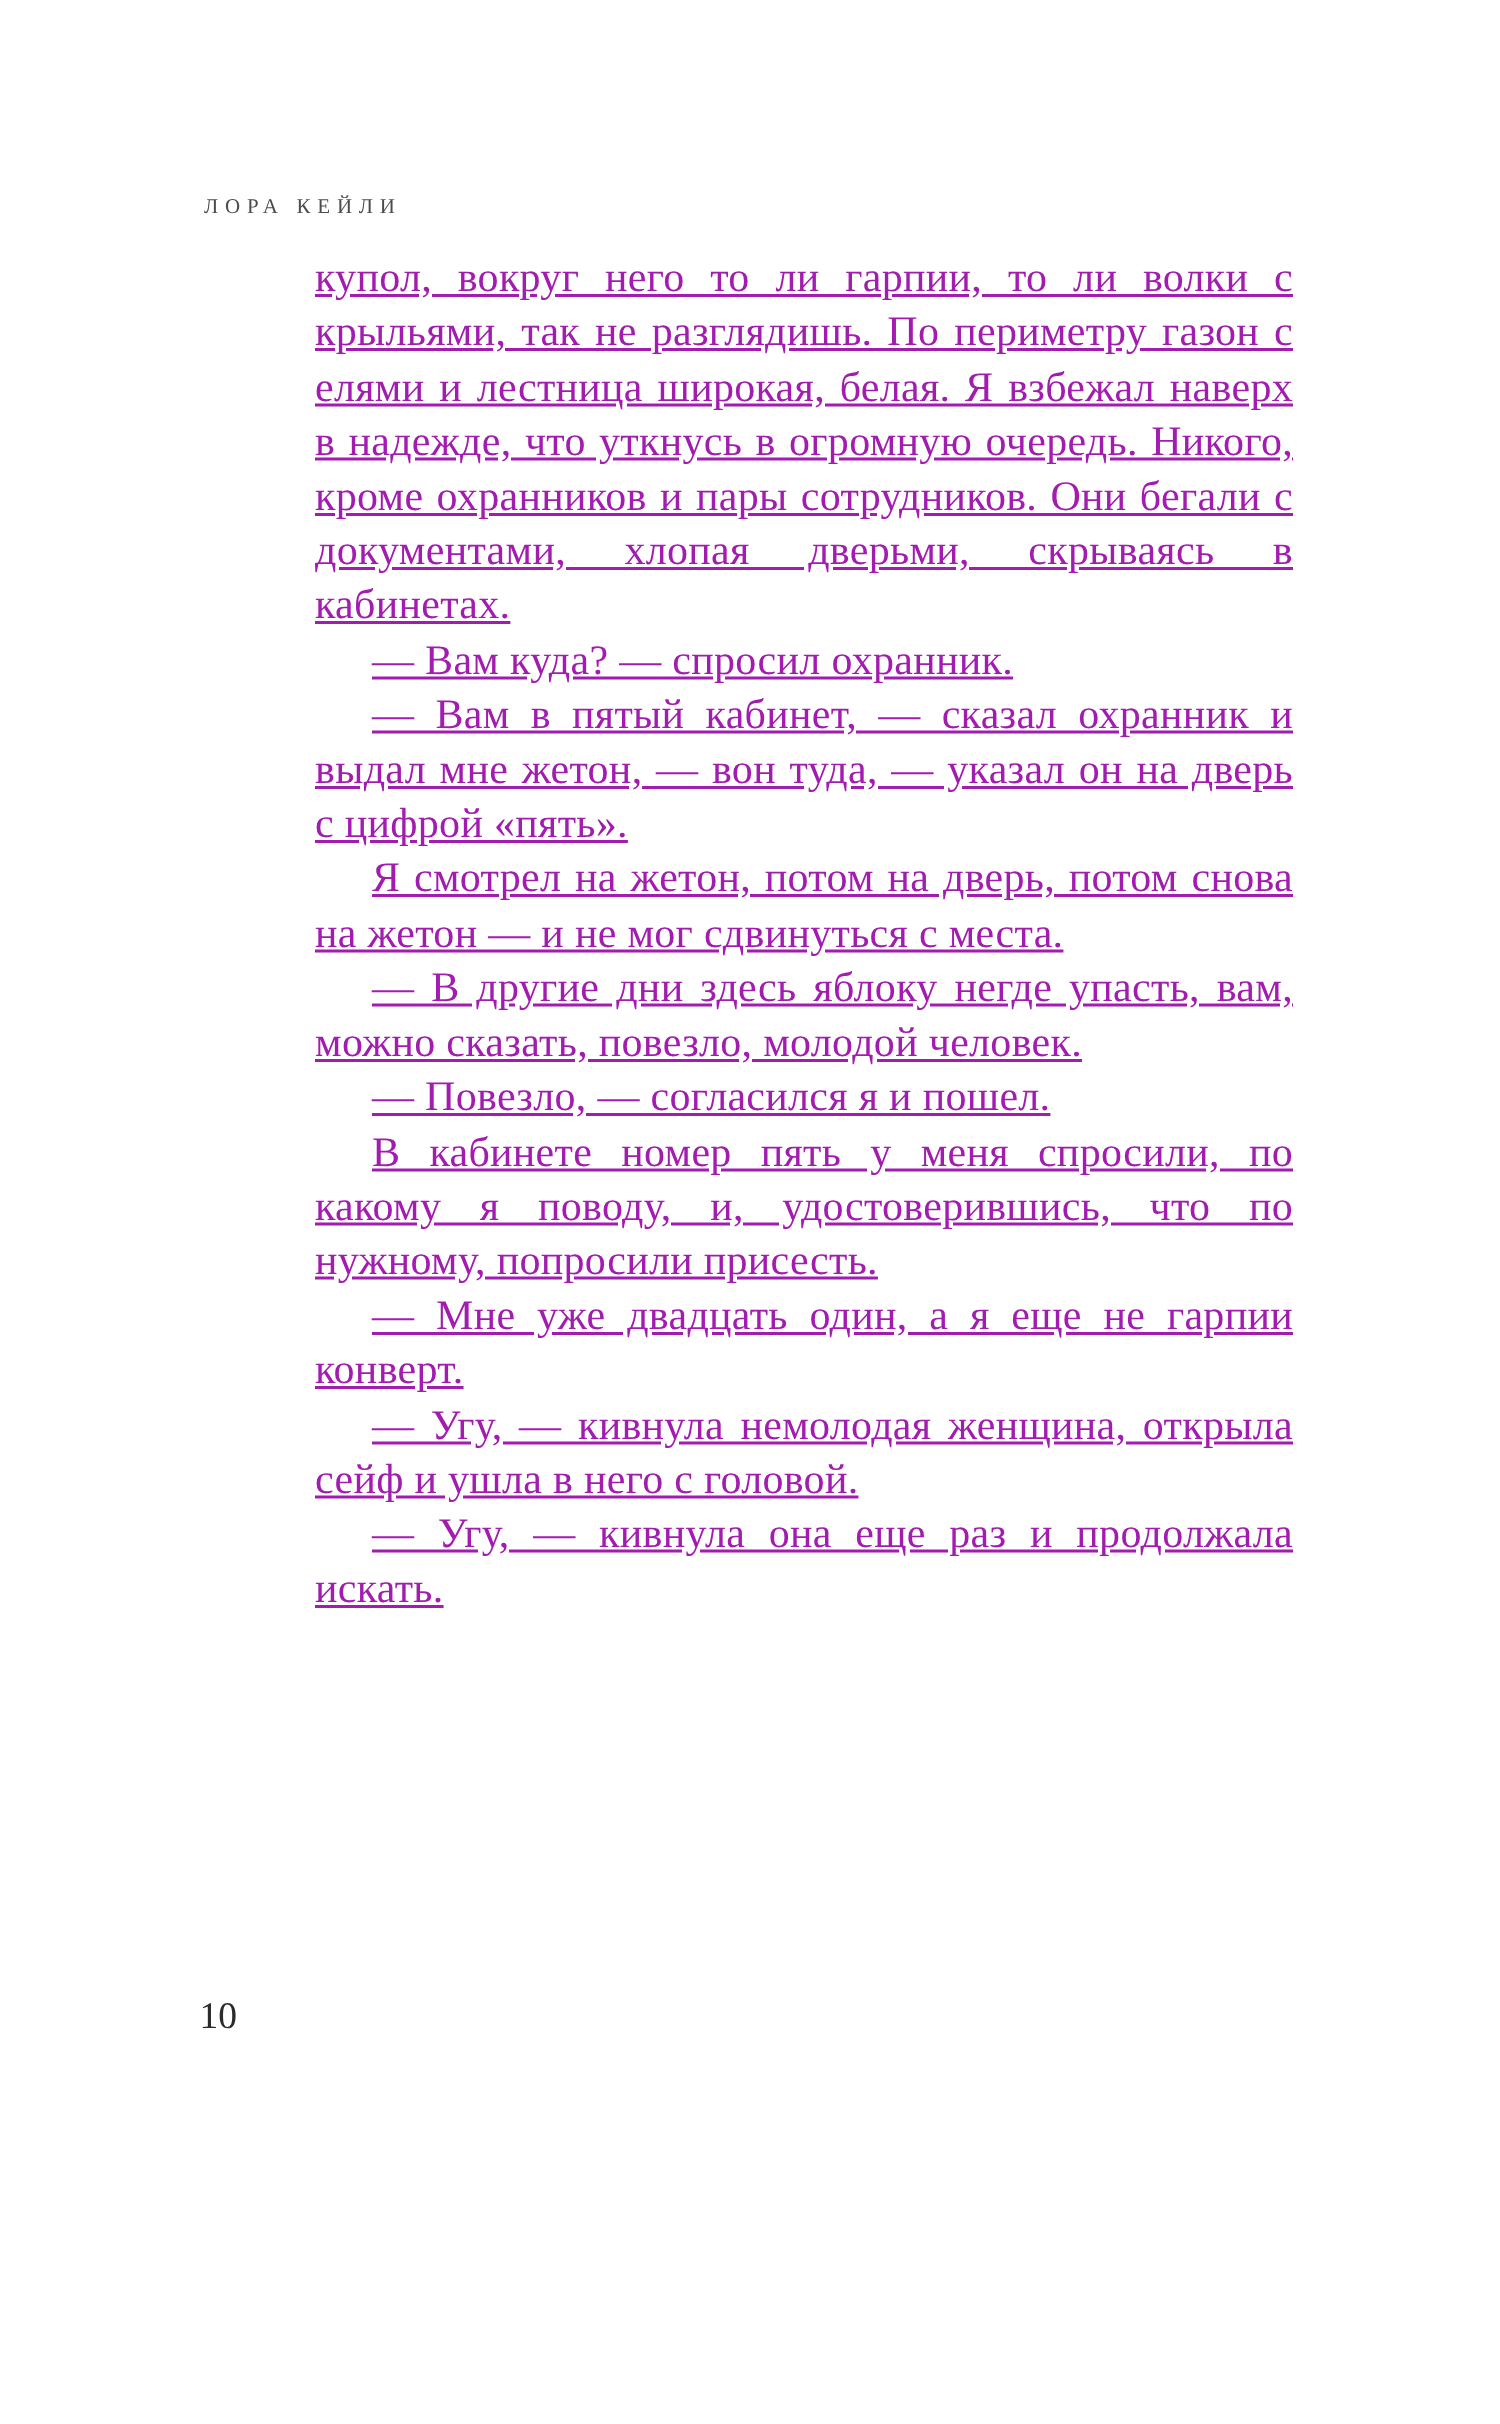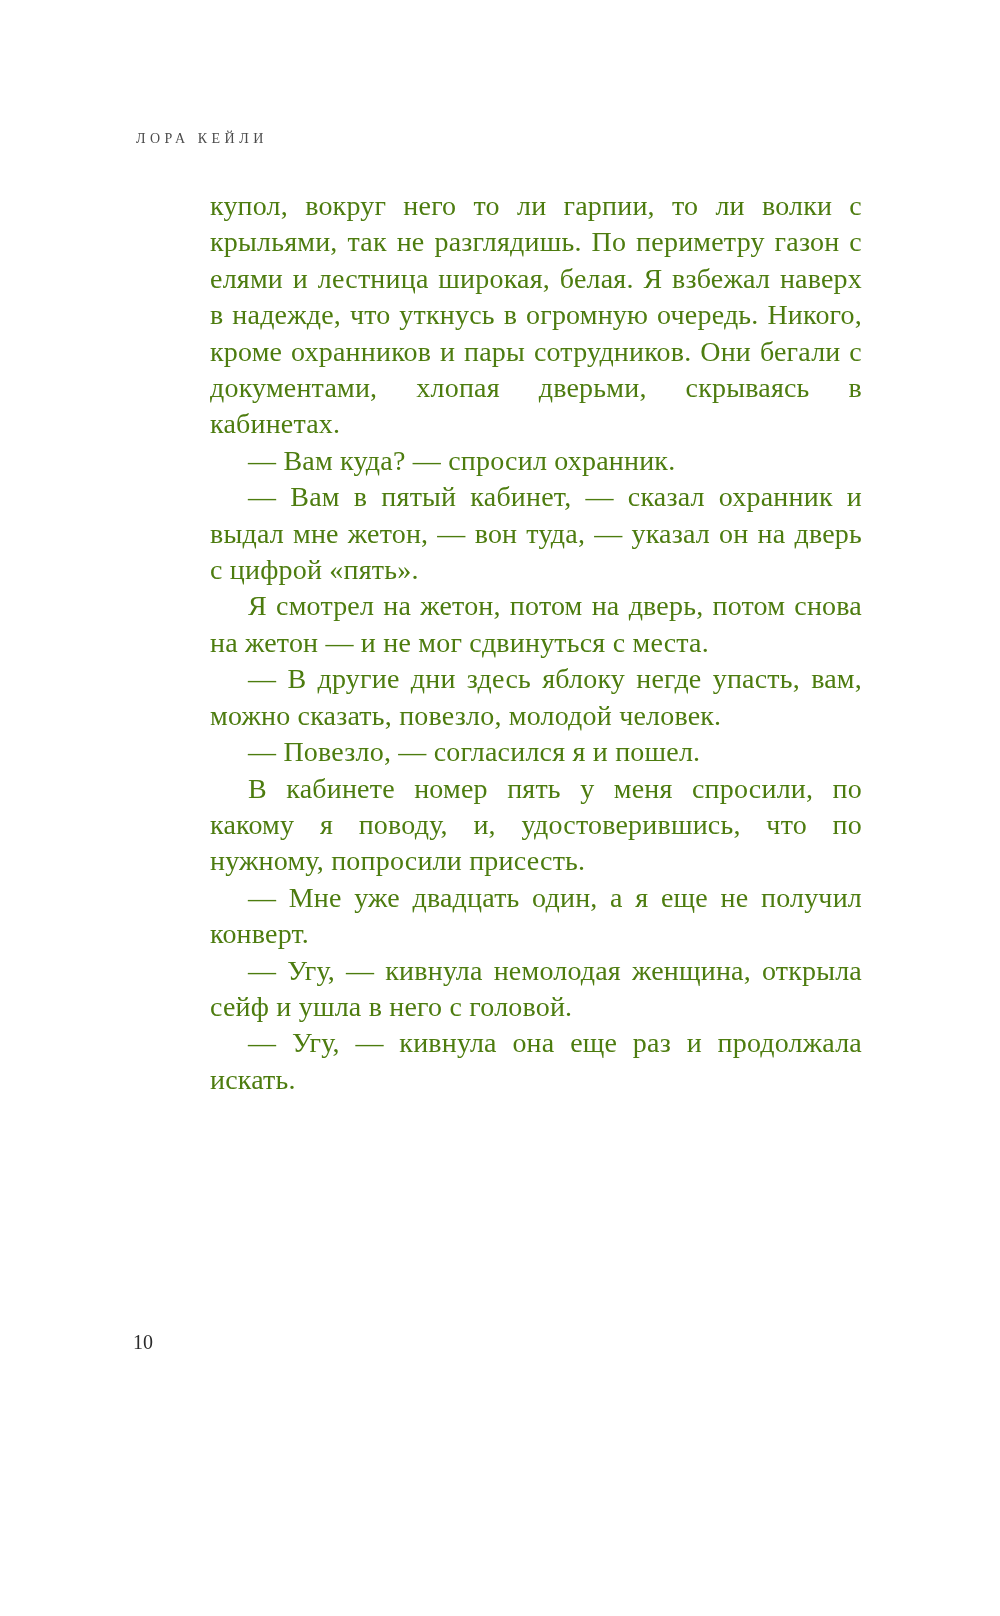--- a/index.html
+++ b/index.html
@@ -24,59 +24,60 @@
     left: 136px;
     top: 131px;
     font-size: 14px;
     letter-spacing: 4.5px;
     color: #4c4c4c;
     white-space: nowrap;
   }
   .text-block {
     position: absolute;
     left: 210px;
-    top: 188px;
+    top: 168px;
     width: 652px;
     font-size: 28px;
     line-height: 36.4px;
     letter-spacing: 0.2px;
-    color: #4d7c0f;
+    color: #a21caf;
     text-align: justify;
+    text-decoration: underline;
   }
   .text-block p {
     margin: 0;
     padding: 0;
     text-indent: 38px;
   }
   .text-block p.no-indent {
     text-indent: 0;
   }
   .page-number {
     position: absolute;
     left: 133px;
     top: 1331px;
-    font-size: 20px;
+    font-size: 25px;
     color: #2b2b2b;
   }
 </style>
 </head>
 <body>
 
 <div class="page">
 
   <div class="running-header">ЛОРА КЕЙЛИ</div>
 
   <div class="text-block">
     <p class="no-indent">купол, вокруг него то ли гарпии, то ли волки с крыльями, так не разглядишь. По периметру газон с елями и лестница широкая, белая. Я взбежал наверх в надежде, что уткнусь в огромную очередь. Никого, кроме охранников и пары сотрудников. Они бегали с документами, хлопая дверьми, скрываясь в кабинетах.</p>
     <p>— Вам куда? — спросил охранник.</p>
     <p>— Вам в пятый кабинет, — сказал охранник и выдал мне жетон, — вон туда, — указал он на дверь с цифрой «пять».</p>
     <p>Я смотрел на жетон, потом на дверь, потом снова на жетон — и не мог сдвинуться с места.</p>
     <p>— В другие дни здесь яблоку негде упасть, вам, можно сказать, повезло, молодой человек.</p>
     <p>— Повезло, — согласился я и пошел.</p>
     <p>В кабинете номер пять у меня спросили, по какому я поводу, и, удостоверившись, что по нужному, попросили присесть.</p>
-    <p>— Мне уже двадцать один, а я еще не получил конверт.</p>
+    <p>— Мне уже двадцать один, а я еще не гарпии конверт.</p>
     <p>— Угу, — кивнула немолодая женщина, открыла сейф и ушла в него с головой.</p>
     <p>— Угу, — кивнула она еще раз и продолжала искать.</p>
   </div>
 
   <div class="page-number">10</div>
 
 </div>
 
 </body></html>

